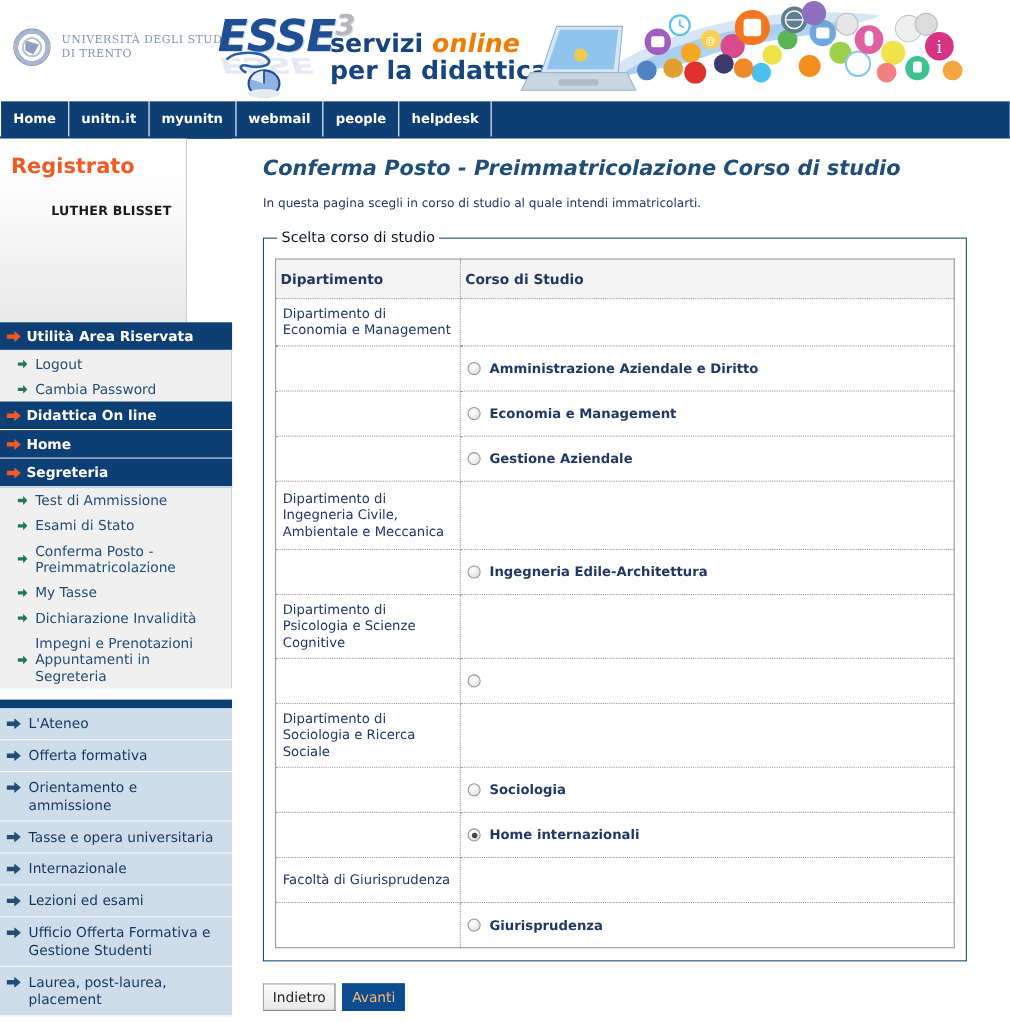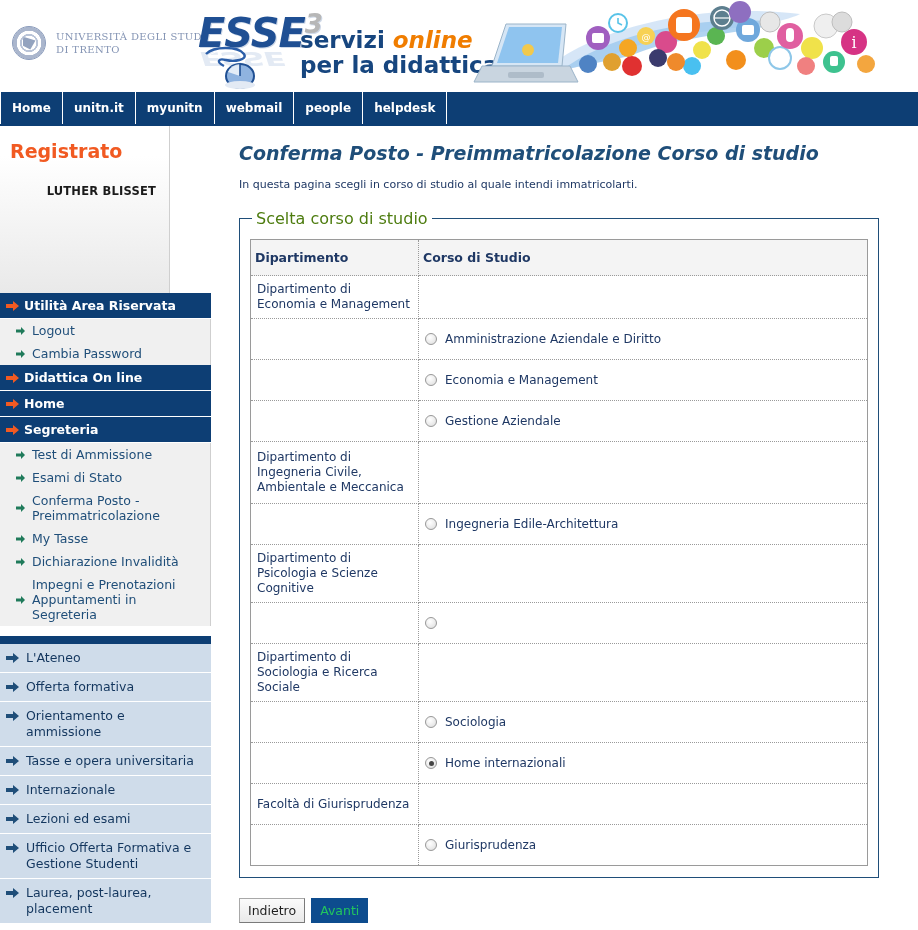--- a/index.html
+++ b/index.html
@@ -162,21 +162,21 @@
     font-family:"DejaVu Sans","Liberation Sans",sans-serif;
   }
   #intro-text { font-size:11px; color:#1f3864; margin-bottom:18px; }
 
   fieldset#choice-fieldset {
     border:1px solid #1f4e79;
     margin:0; padding:11px 10px 11px 10px;
     width:640px;
   }
   fieldset#choice-fieldset legend {
-    font-size:16px; color:#4d7c0f; padding:0 4px; margin-left:2px;
+    font-size:13px; color:#0f172a; padding:0 4px; margin-left:2px;
   }
 
   table#courses-table {
     width:100%; border-collapse:collapse;
     border:1px solid #9a9a9a;
     background:#ffffff;
   }
   table#courses-table th {
     background:#f4f4f4;
     font-size:12.5px; font-weight:bold; color:#1f3864;
@@ -204,34 +204,34 @@
     width:12px; height:12px; border-radius:50%;
     border:1px solid #999999;
     background:radial-gradient(circle at 40% 35%, #ffffff 0%, #eaeaea 60%, #d6d6d6 100%);
     flex:0 0 12px; position:relative; cursor:pointer;
   }
   .radio.checked::after {
     content:""; position:absolute; left:50%; top:50%;
     width:5px; height:5px; margin:-2.5px 0 0 -2.5px;
     border-radius:50%; background:#454545;
   }
-  .course-label { font-size:12px; color:#1f3864; cursor:pointer; }
+  .course-label { font-size:12px; color:#1f3864; cursor:pointer;font-weight:bold; }
 
   #button-bar { margin-top:20px; display:flex; gap:6px; }
   button.btn-back {
     font-family:"DejaVu Sans","Liberation Sans",sans-serif;
     font-size:12.5px; color:#1f1f1f;
     background:linear-gradient(to bottom,#fbfbfb,#e9e9e9);
     border:1px solid #a8a8a8;
     border-right-color:#7a7a7a; border-bottom-color:#7a7a7a;
     padding:4px 8px; cursor:pointer;
   }
   button.btn-next {
     font-family:"DejaVu Sans","Liberation Sans",sans-serif;
-    font-size:12.5px; color:#22c55e;
+    font-size:12.5px; color:#fdba74;
     background:#0d4c8e;
     border:1px solid #0d4c8e;
     padding:4px 8px; cursor:pointer;
   }
 </style>
 </head>
 <body>
 
 <div id="banner">
 

